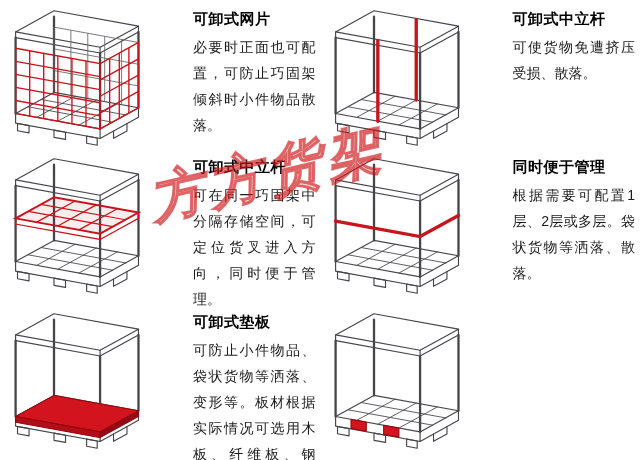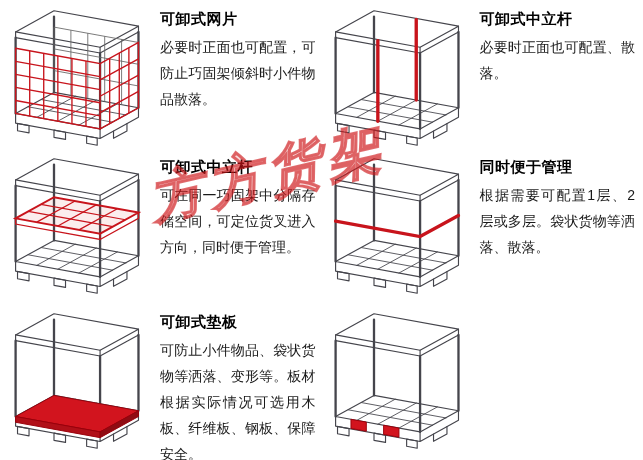--- a/index.html
+++ b/index.html
@@ -14,21 +14,21 @@
   }
   .grid {
     position: absolute;
     inset: 0;
     display: grid;
     grid-template-columns: 1fr 1fr;
     grid-template-rows: 148px 155px 157px;
     padding: 4px 2px 0 2px;
     box-sizing: border-box;
   }
-  .cell { display: flex; align-items: flex-start; overflow: hidden; }
+  .cell { display: flex; align-items: flex-start; overflow: hidden; gap: 33px; }
   .illus { flex: 0 0 152px; margin-top: 2px; }
   .txt { flex: 1 1 auto; padding: 4px 6px 0 6px; }
   .title {
     font-size: 15px;
     font-weight: bold;
     color: #000000;
     margin: 2px 0 5px 0;
     letter-spacing: 0.5px;
   }
   .desc {
@@ -109,21 +109,21 @@
     <div class="cell">
       <svg class="illus" viewBox="0 0 150 150" width="150" height="144">
         <use href="#rackframe"></use>
         <g stroke="#c8141c" stroke-width="3.5" fill="none" stroke-linecap="round">
           <path d="M54,120 L54,36"></path>
           <path d="M94,98 L94,14"></path>
         </g>
       </svg>
       <div class="txt">
         <div class="title">可卸式中立杆</div>
-        <div class="desc">必要时正面也可配置、散落。</div>
+        <div class="desc">可使货物免遭挤压受损、散落。</div>
       </div>
     </div>
 
     <div class="cell">
       <svg class="illus" viewBox="0 0 150 150" width="150" height="144">
         <use href="#rackframe"></use>
         <g stroke="#c8141c" fill="none">
           <path d="M10,67 L98,83 L138,61 L50,45 Z" stroke-width="2" fill="rgba(200,20,28,0.08)"></path>
           <path d="M32,71 L72,49 M54,75 L94,53 M76,79 L116,57" stroke-width="1.3"></path>
           <path d="M23.2,59.7 L111.2,75.7 M36.4,52.5 L124.4,68.5" stroke-width="1.3"></path>

